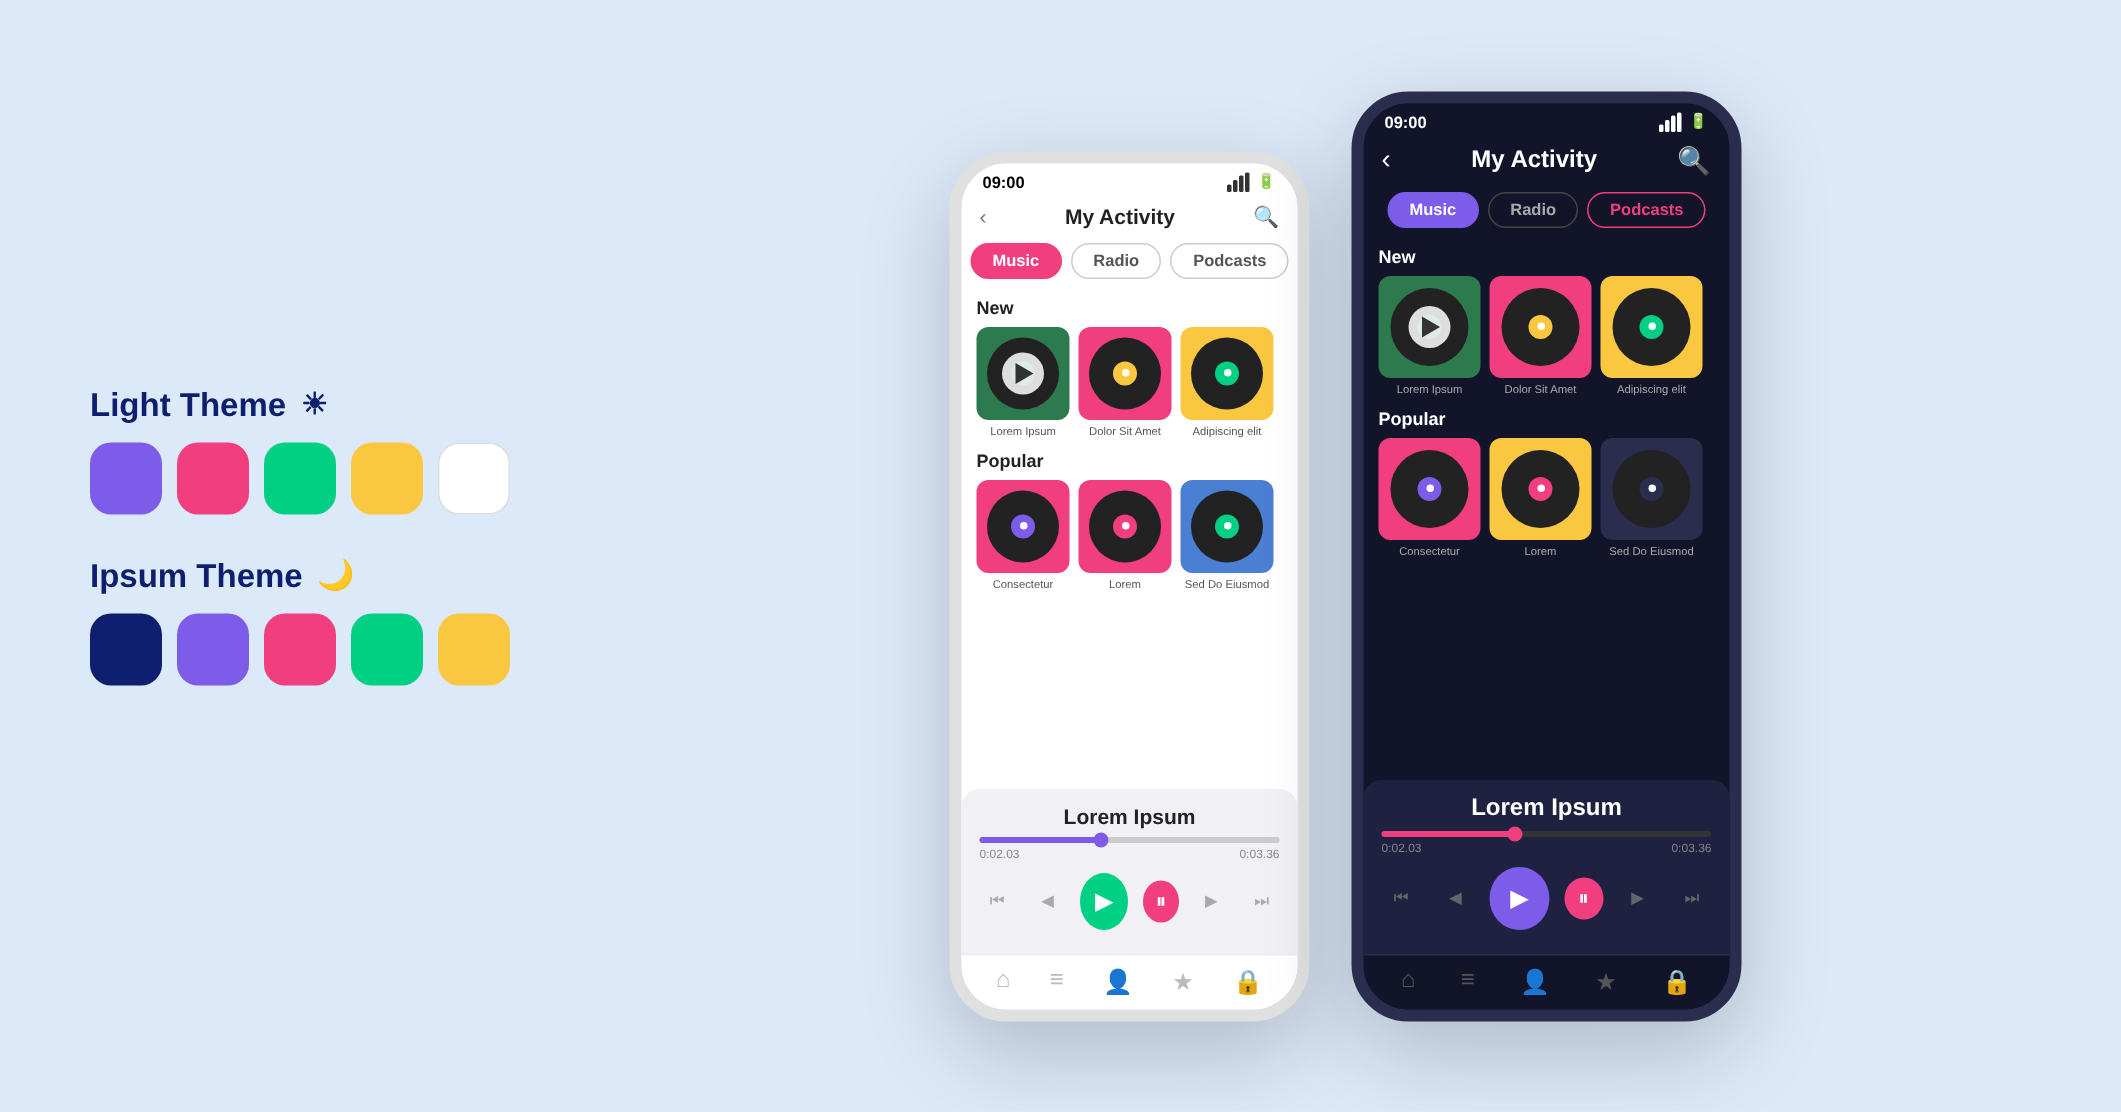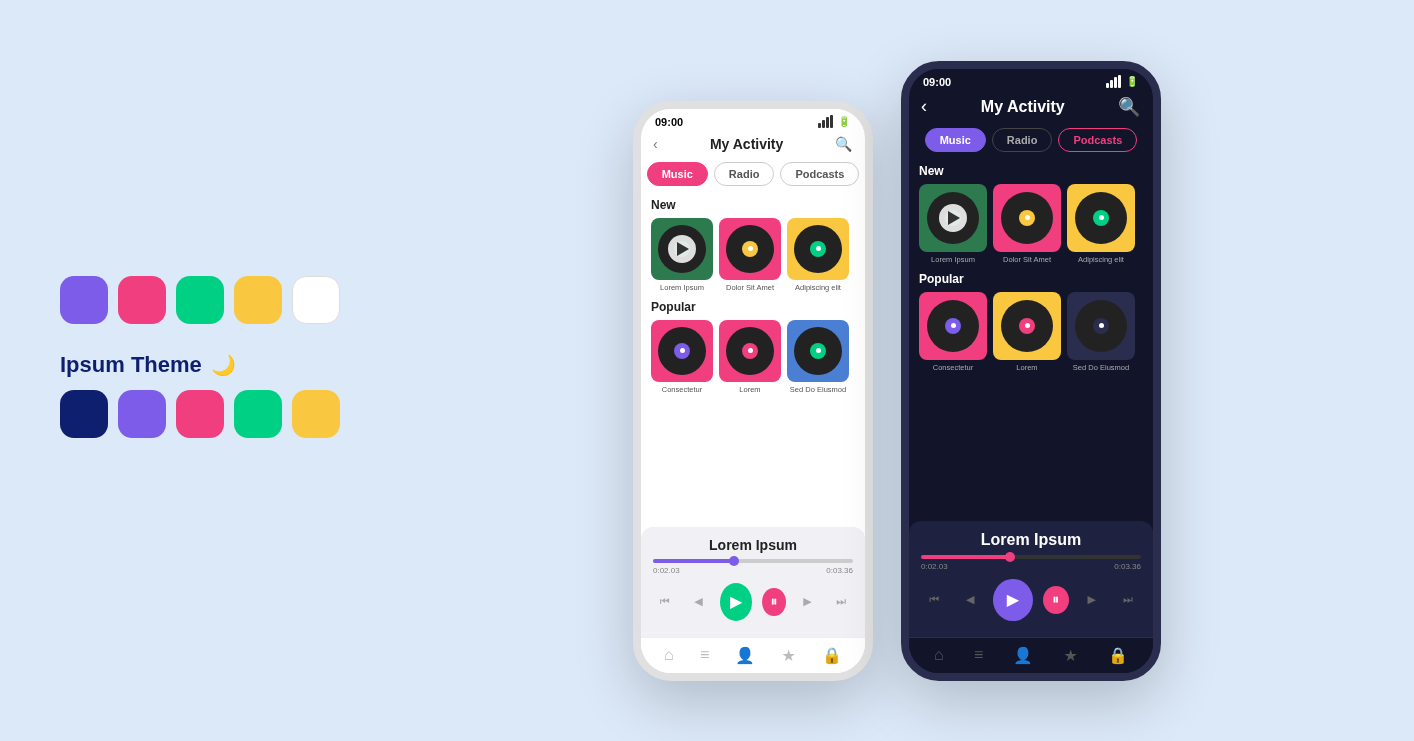--- a/index.html
+++ b/index.html
@@ -330,20 +330,24 @@
     .bottom-nav-dark { background: #12142a; border-top: 1px solid #2a2d4e; }
     .nav-item { font-size: 16px; color: #bbb; cursor: pointer; }
     .nav-item-dark { color: #555; }
   </style>
 </head>
 <body>
 
 <div class="left-panel">
 
   <div class="theme-section">
+    <div class="theme-label">
+      <span>Light Theme</span>
+      <span class="theme-icon">☀</span>
+    </div>
     <div class="color-swatches">
       <div class="swatch" style="background:#7c5ce8;"></div>
       <div class="swatch" style="background:#f03e7e;"></div>
       <div class="swatch" style="background:#00d084;"></div>
       <div class="swatch" style="background:#f9c840;"></div>
       <div class="swatch" style="background:#fff; border:1px solid #ddd;"></div>
     </div>
   </div>
 
   <div class="theme-section">

